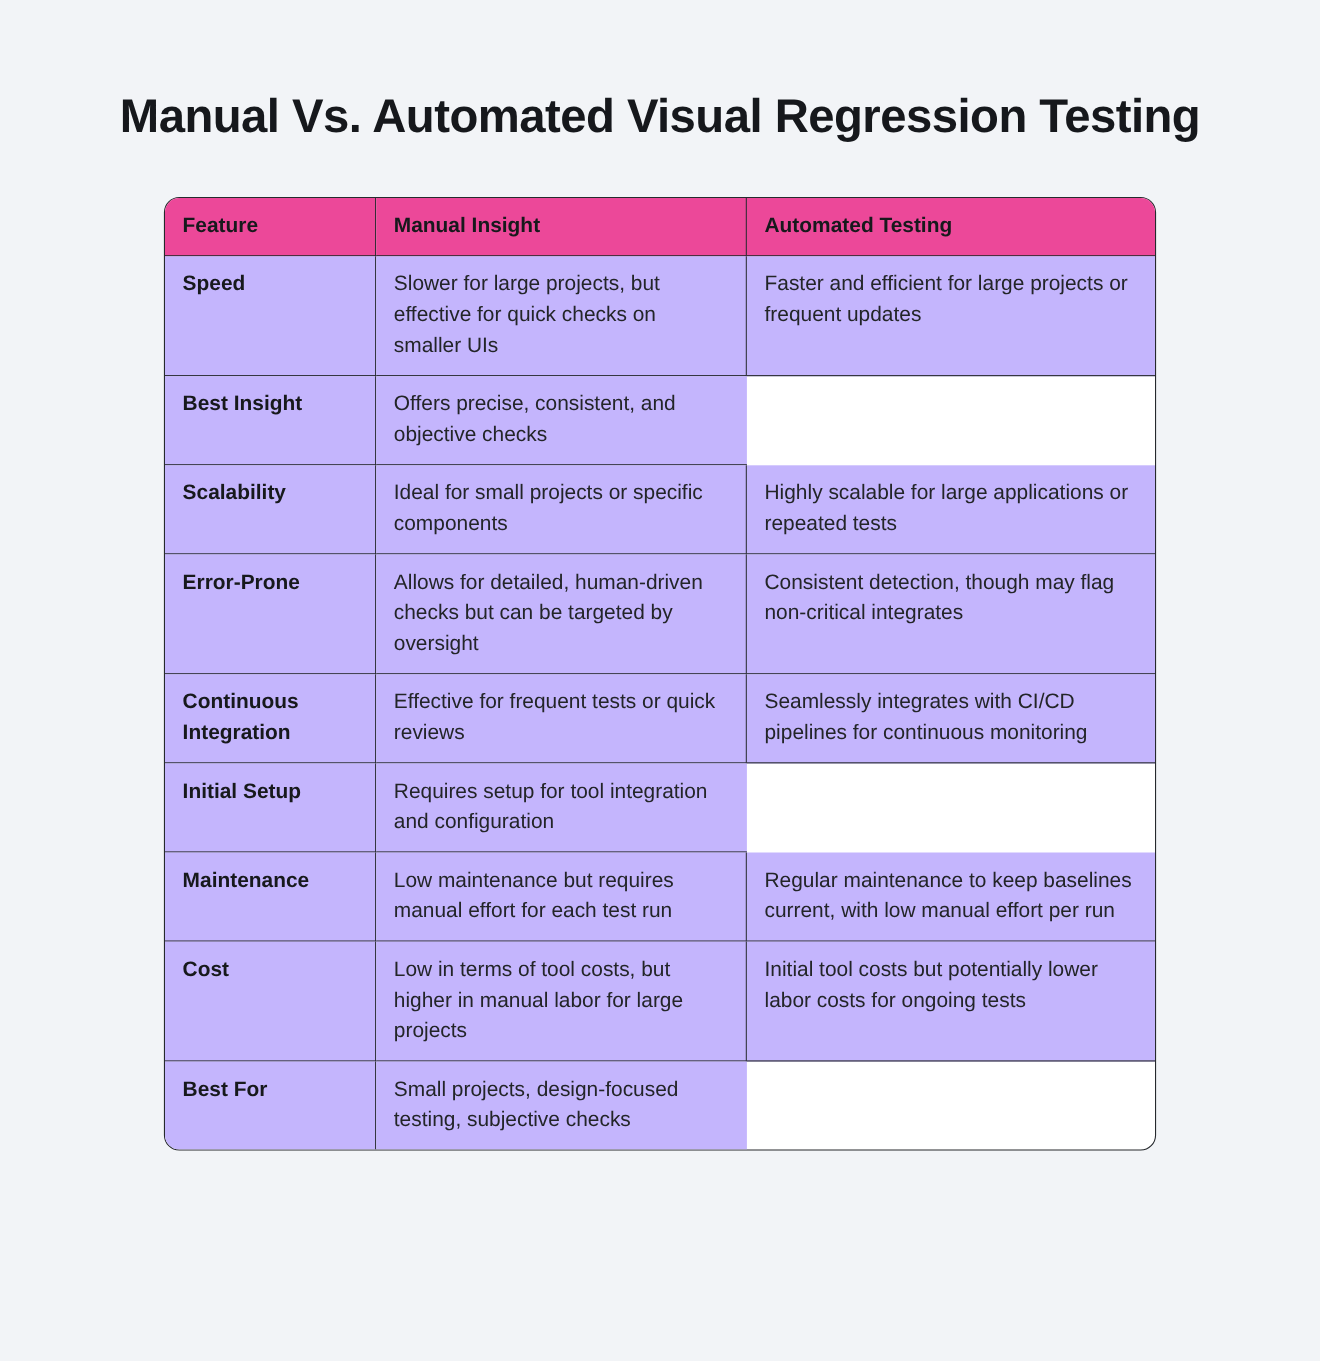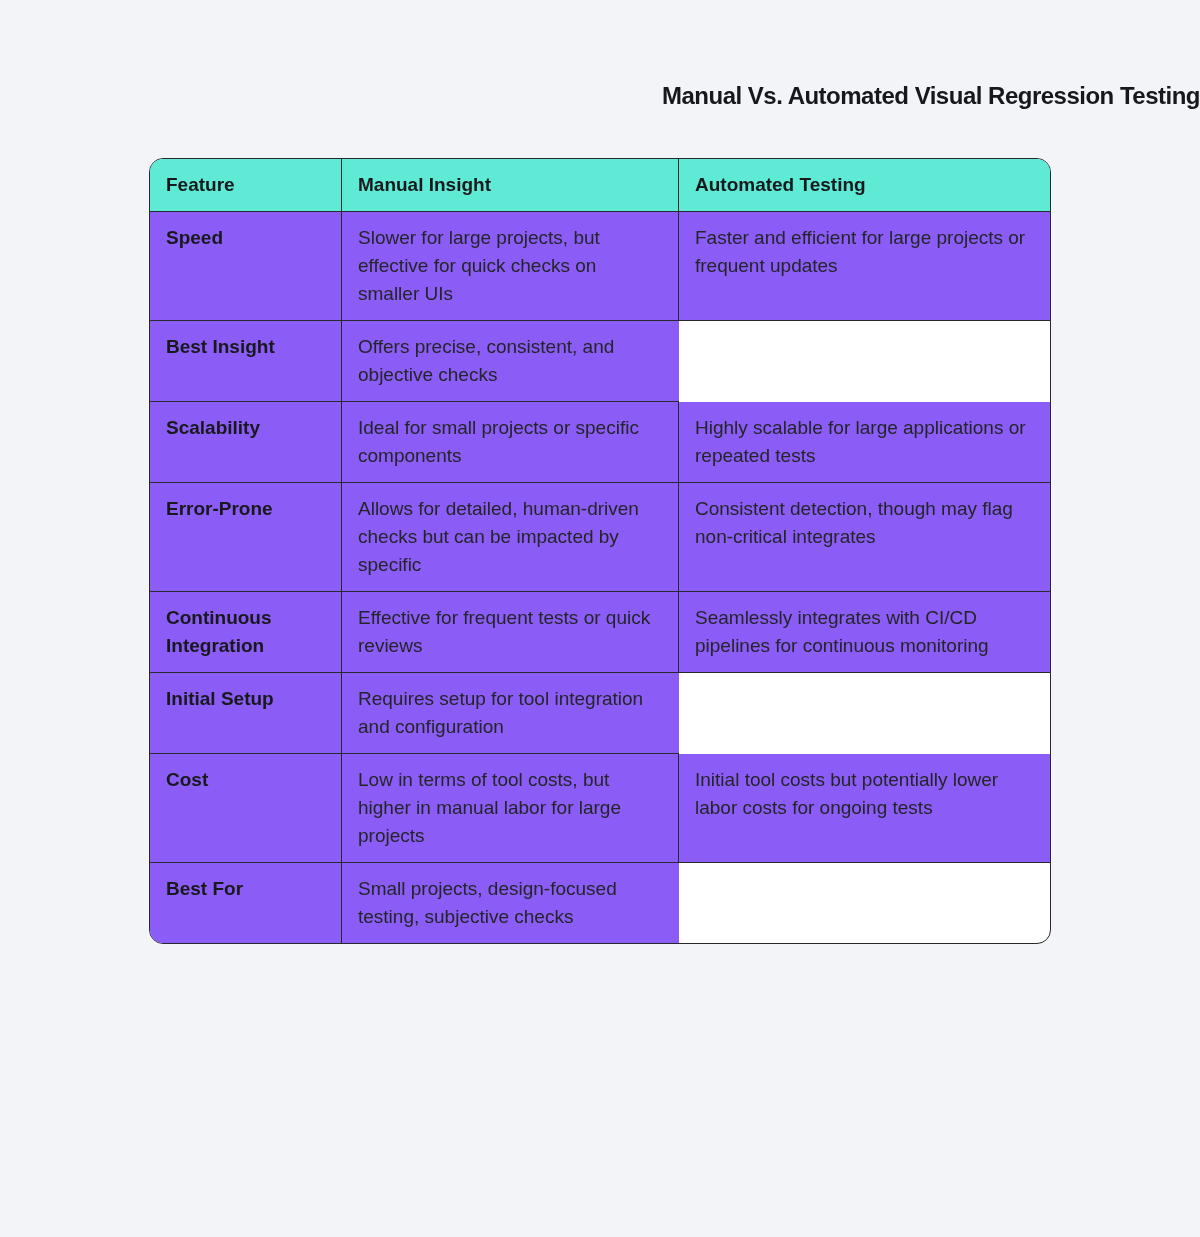--- a/index.html
+++ b/index.html
@@ -8,22 +8,22 @@
     width: 1200px;
     height: 1237px;
     background: #F2F4F7;
     font-family: "Liberation Sans", "DejaVu Sans", sans-serif;
     color: #232528;
     overflow: hidden;
   }
 
   .page-title {
     margin: 82px auto 0;
-    text-align: right;
-    font-size: 24px;
+    text-align: center;
+    font-size: 43px;
     font-weight: 700;
     letter-spacing: -0.5px;
     color: #16181C;
   }
 
   .table-wrap {
     width: 902px;
     margin: 48px auto 0;
     border: 1.5px solid #26292D;
     border-radius: 14px;
@@ -35,29 +35,29 @@
     display: grid;
     grid-template-columns: 192px 337px 1fr;
   }
 
   .cell {
     padding: 12px 16px 12px 16px;
     font-size: 19px;
     line-height: 28px;
     border-right: 1px solid #26292D;
     border-bottom: 1px solid #26292D;
-    background: #8b5cf6;
+    background: #c4b5fd;
   }
 
   .cell:last-child { border-right: none; }
 
   .grid-row:last-child .cell { border-bottom: none; }
 
   .header-row .cell {
-    background: #5eead4;
+    background: #ec4899;
     font-weight: 700;
     color: #17191C;
     padding-top: 12px;
     padding-bottom: 12px;
   }
 
   .feature-cell {
     font-weight: 700;
     color: #17191C;
   }
@@ -87,35 +87,40 @@
   </div>
 
   <div class="grid-row">
     <div class="cell feature-cell">Scalability</div>
     <div class="cell">Ideal for small projects or specific components</div>
     <div class="cell">Highly scalable for large applications or repeated tests</div>
   </div>
 
   <div class="grid-row">
     <div class="cell feature-cell">Error-Prone</div>
-    <div class="cell">Allows for detailed, human-driven checks but can be impacted by specific</div>
+    <div class="cell">Allows for detailed, human-driven checks but can be targeted by oversight</div>
     <div class="cell">Consistent detection, though may flag non-critical integrates</div>
   </div>
 
   <div class="grid-row">
     <div class="cell feature-cell">Continuous Integration</div>
     <div class="cell">Effective for frequent tests or quick reviews</div>
     <div class="cell">Seamlessly integrates with CI/CD pipelines for continuous monitoring</div>
   </div>
 
   <div class="grid-row">
     <div class="cell feature-cell">Initial Setup</div>
     <div class="cell">Requires setup for tool integration and configuration</div>
   </div>
 
+  <div class="grid-row">
+    <div class="cell feature-cell">Maintenance</div>
+    <div class="cell">Low maintenance but requires manual effort for each test run</div>
+    <div class="cell">Regular maintenance to keep baselines current, with low manual effort per run</div>
+  </div>
 
   <div class="grid-row">
     <div class="cell feature-cell">Cost</div>
     <div class="cell">Low in terms of tool costs, but higher in manual labor for large projects</div>
     <div class="cell">Initial tool costs but potentially lower labor costs for ongoing tests</div>
   </div>
 
   <div class="grid-row">
     <div class="cell feature-cell">Best For</div>
     <div class="cell">Small projects, design-focused testing, subjective checks</div>

